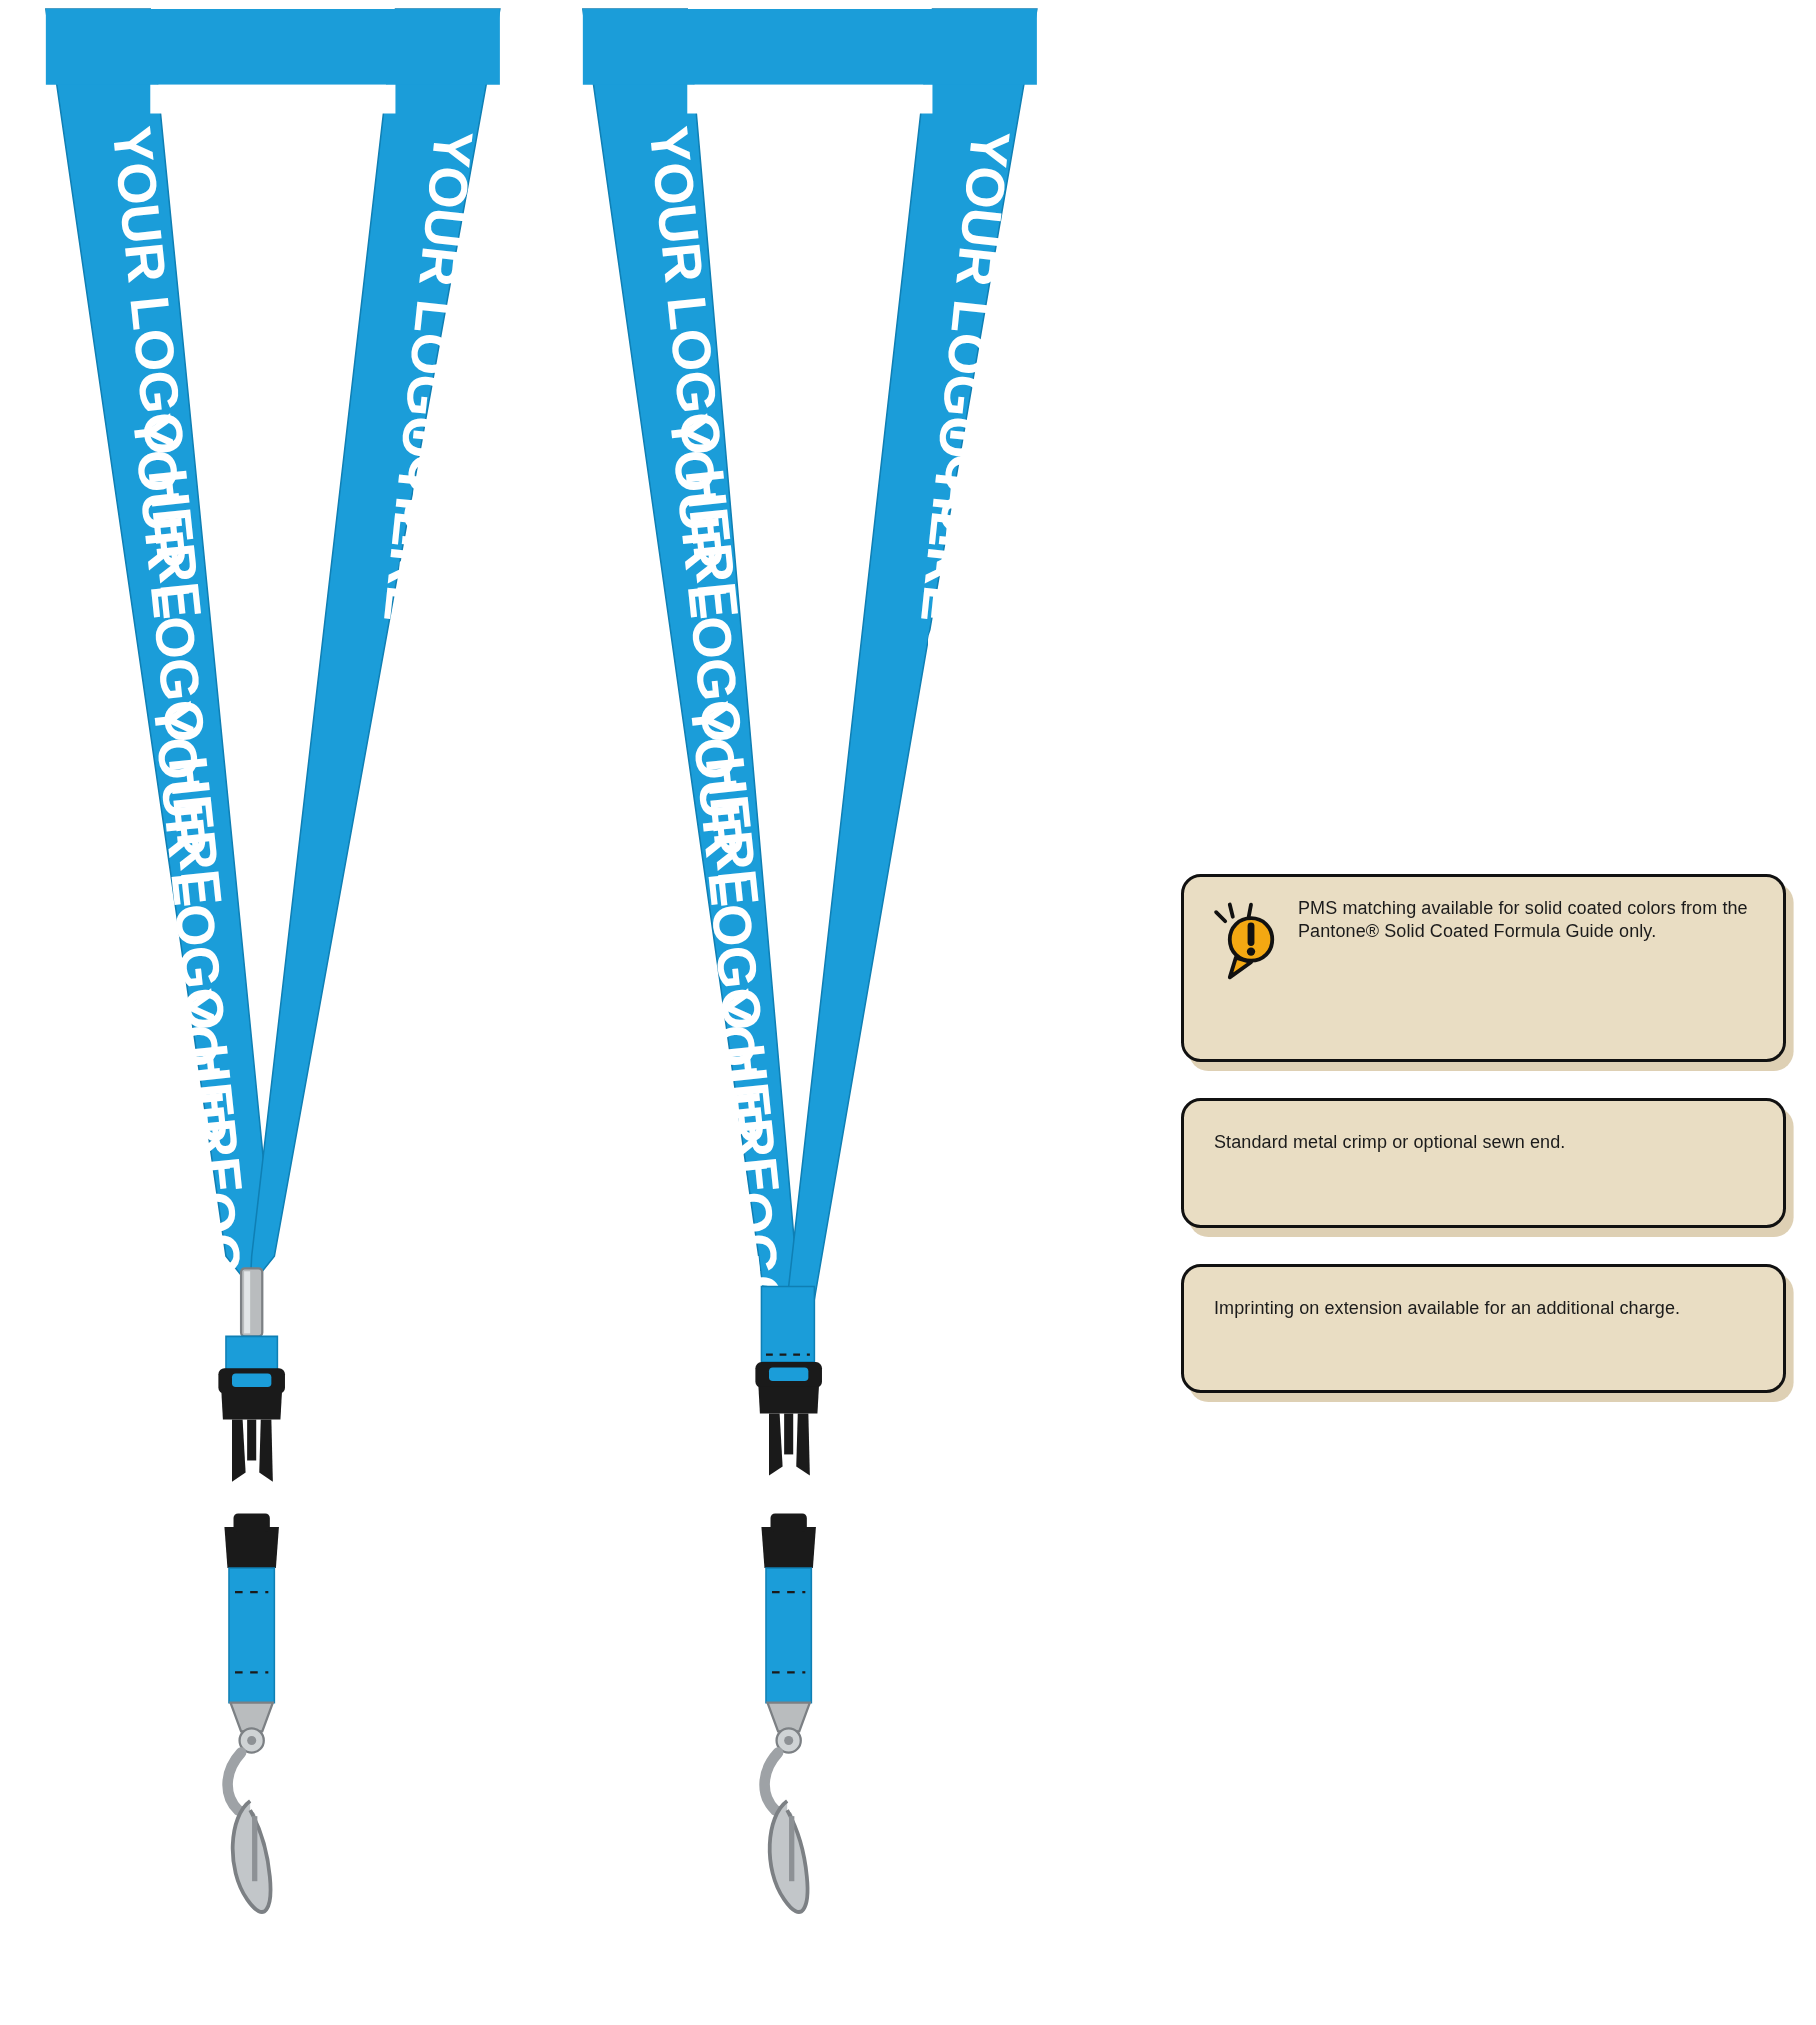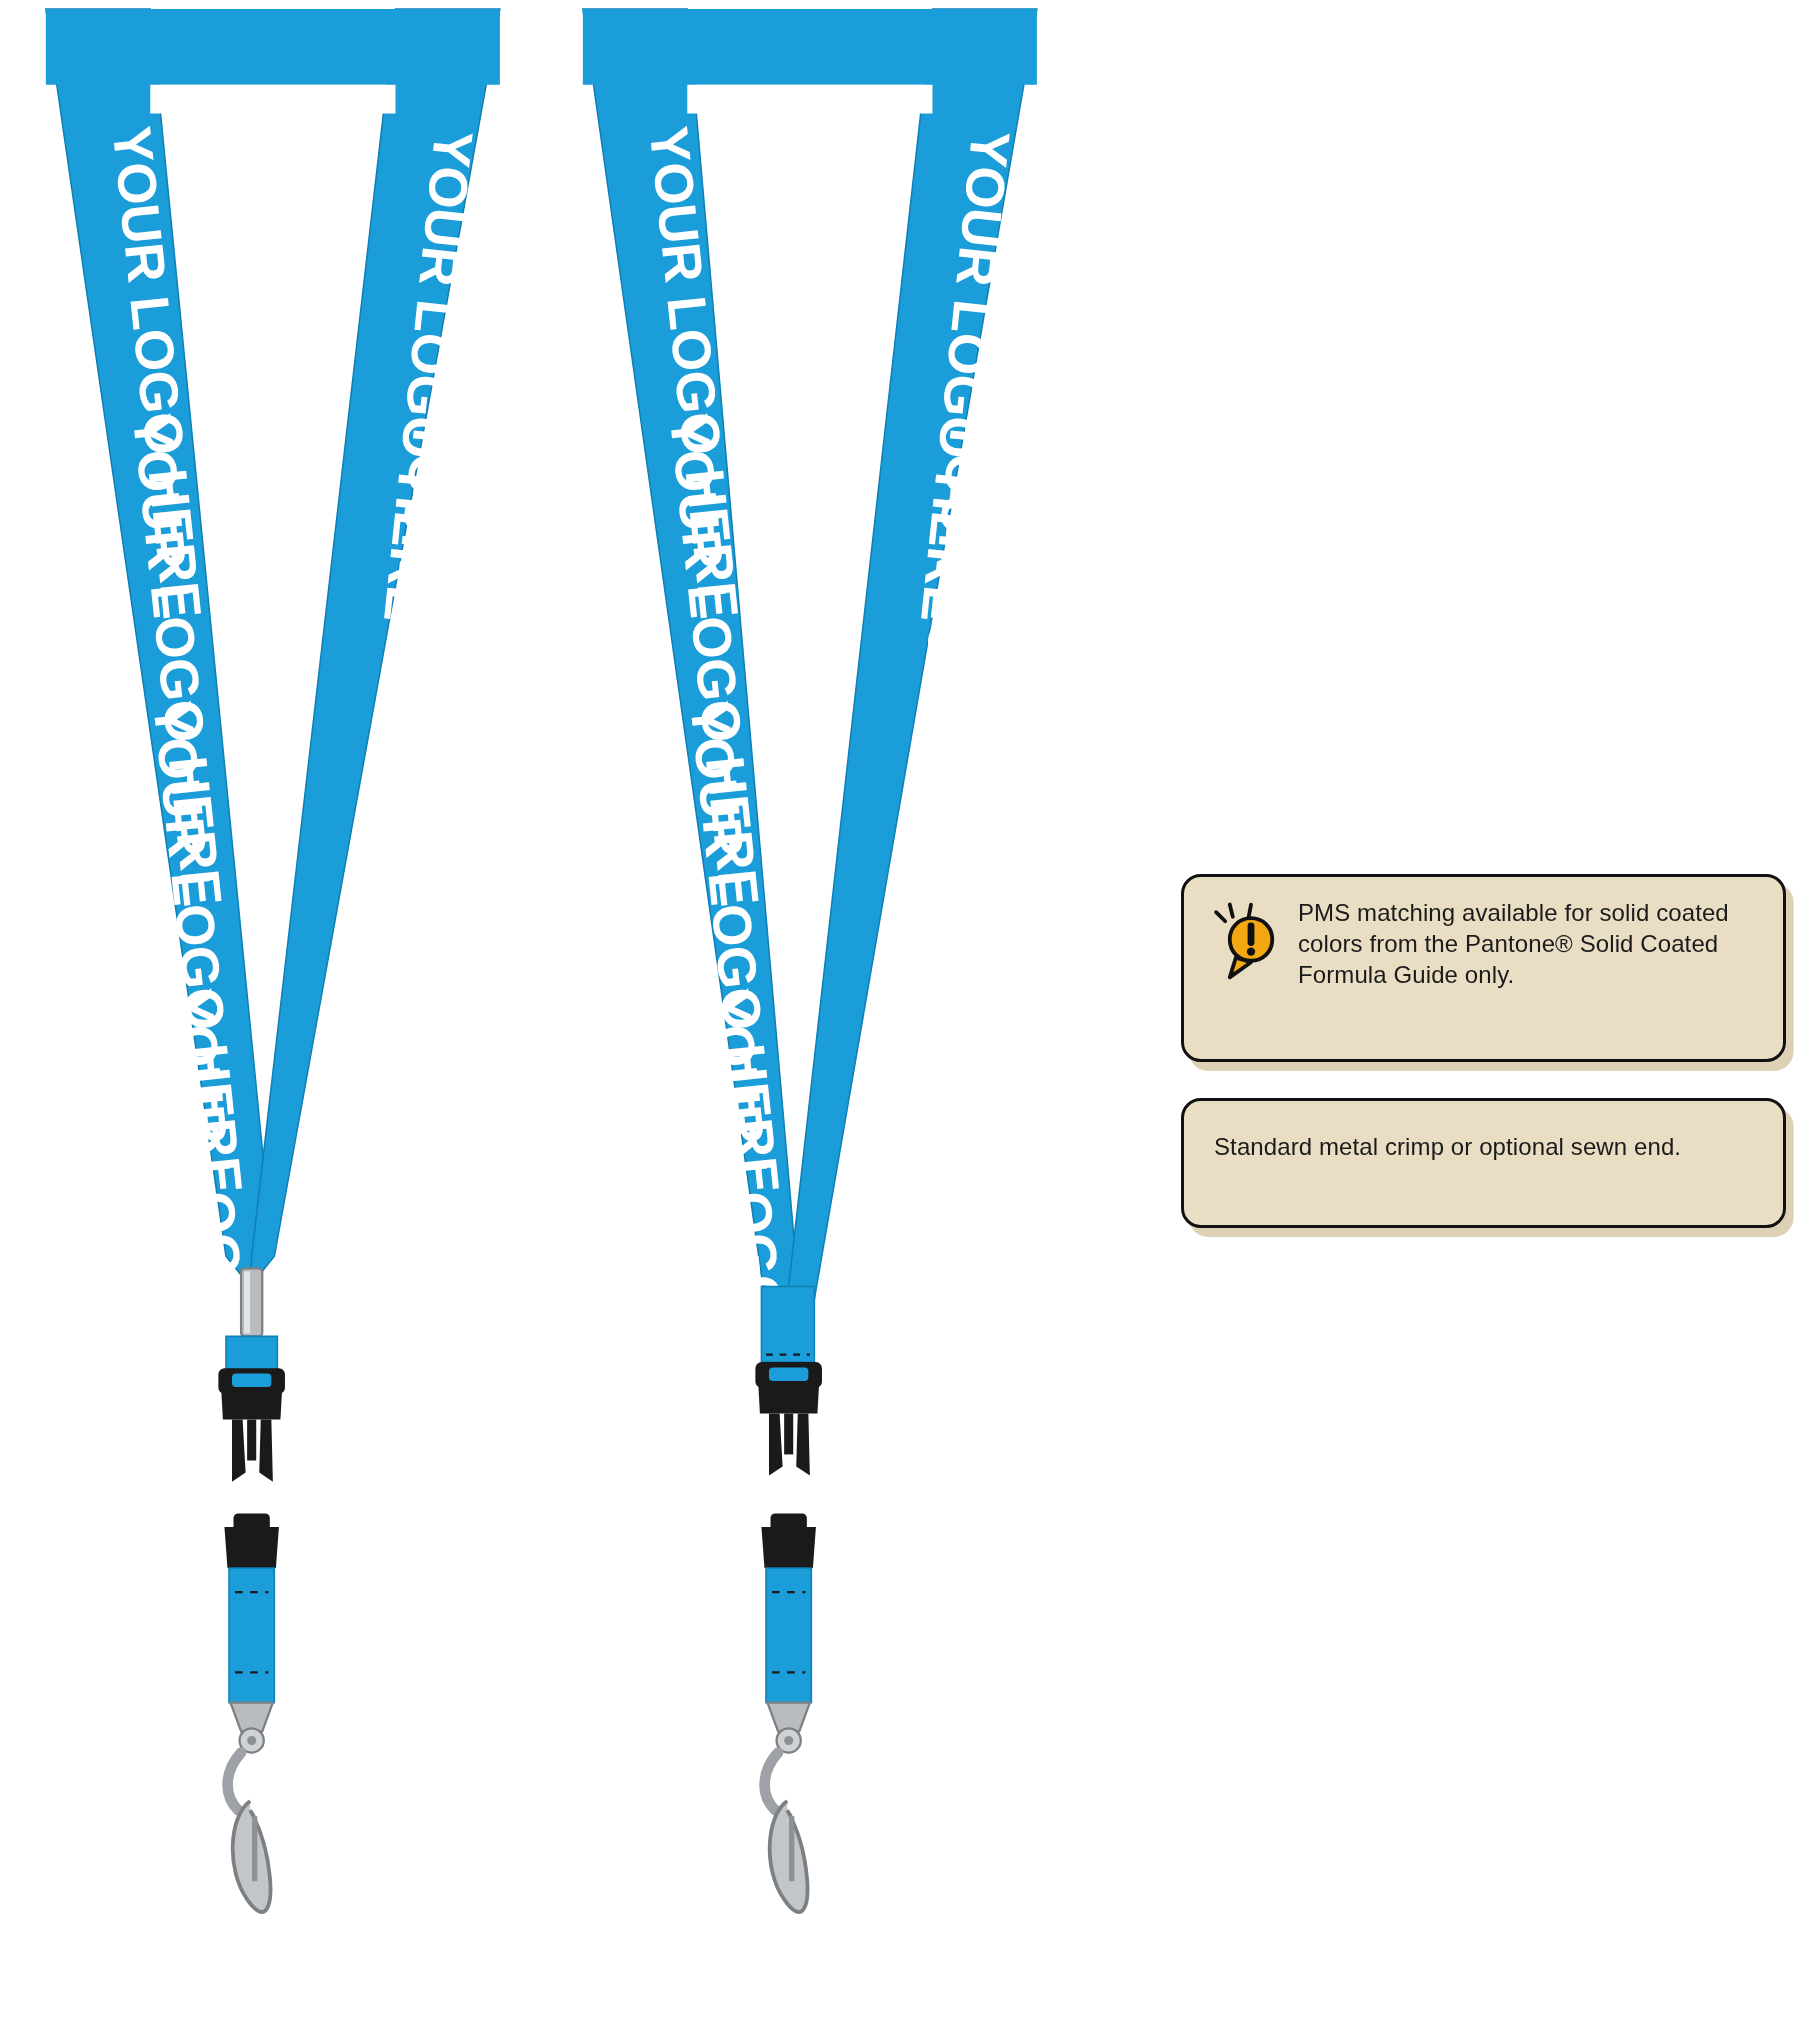--- a/index.html
+++ b/index.html
@@ -51,21 +51,21 @@
   }
   .note-icon {
     flex: 0 0 auto;
     width: 85px;
     height: 85px;
     position: relative;
     margin-right: 6px;
     margin-top: 3px;
   }
   .note-text {
-    font-size: 24px;
+    font-size: 18px;
     line-height: 1.30;
     color: #1b1b1b;
     letter-spacing: 0.1px;
   }
   #note-pms { height: 188px; }
   #note-crimp { height: 130px; }
   #note-imprint { height: 129px; }
   #note-crimp .note-inner,
   #note-imprint .note-inner { padding-top: 30px; padding-left: 30px; }
 
@@ -230,16 +230,21 @@
         <div class="note-text">PMS matching available for solid coated colors from the Pantone® Solid Coated Formula Guide only.</div>
       </div>
     </div>
 
     <div class="note" id="note-crimp">
       <div class="note-inner">
         <div class="note-text">Standard metal crimp or optional sewn end.</div>
       </div>
     </div>
 
+    <div class="note" id="note-imprint">
+      <div class="note-inner">
+        <div class="note-text">Imprinting on extension available for an additional charge.</div>
+      </div>
+    </div>
 
   </div>
 </div>
 
 
 </body></html>

